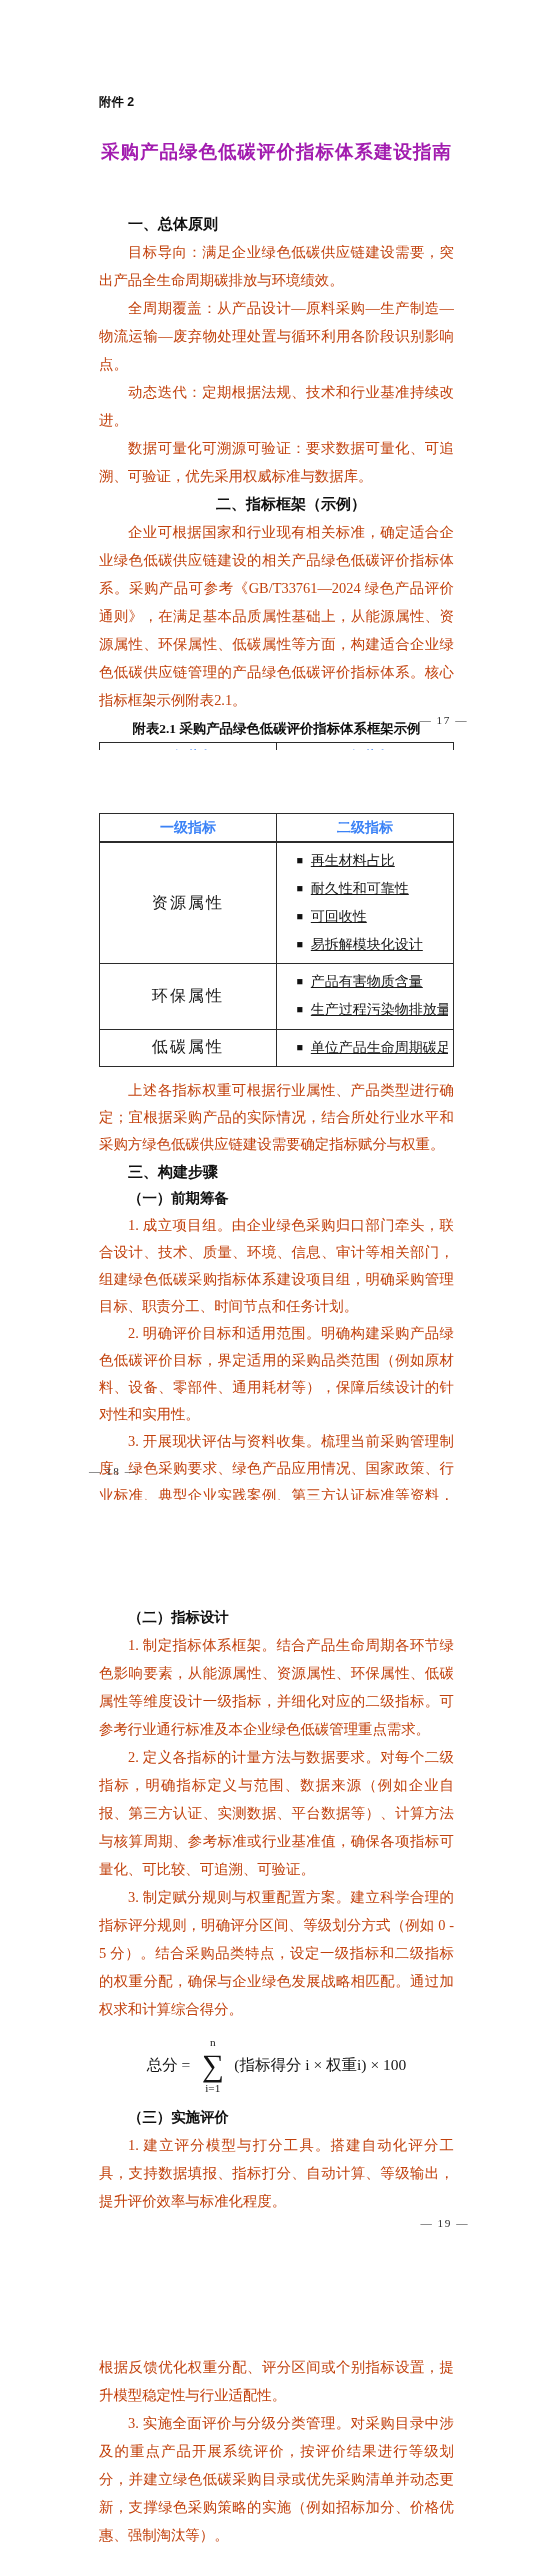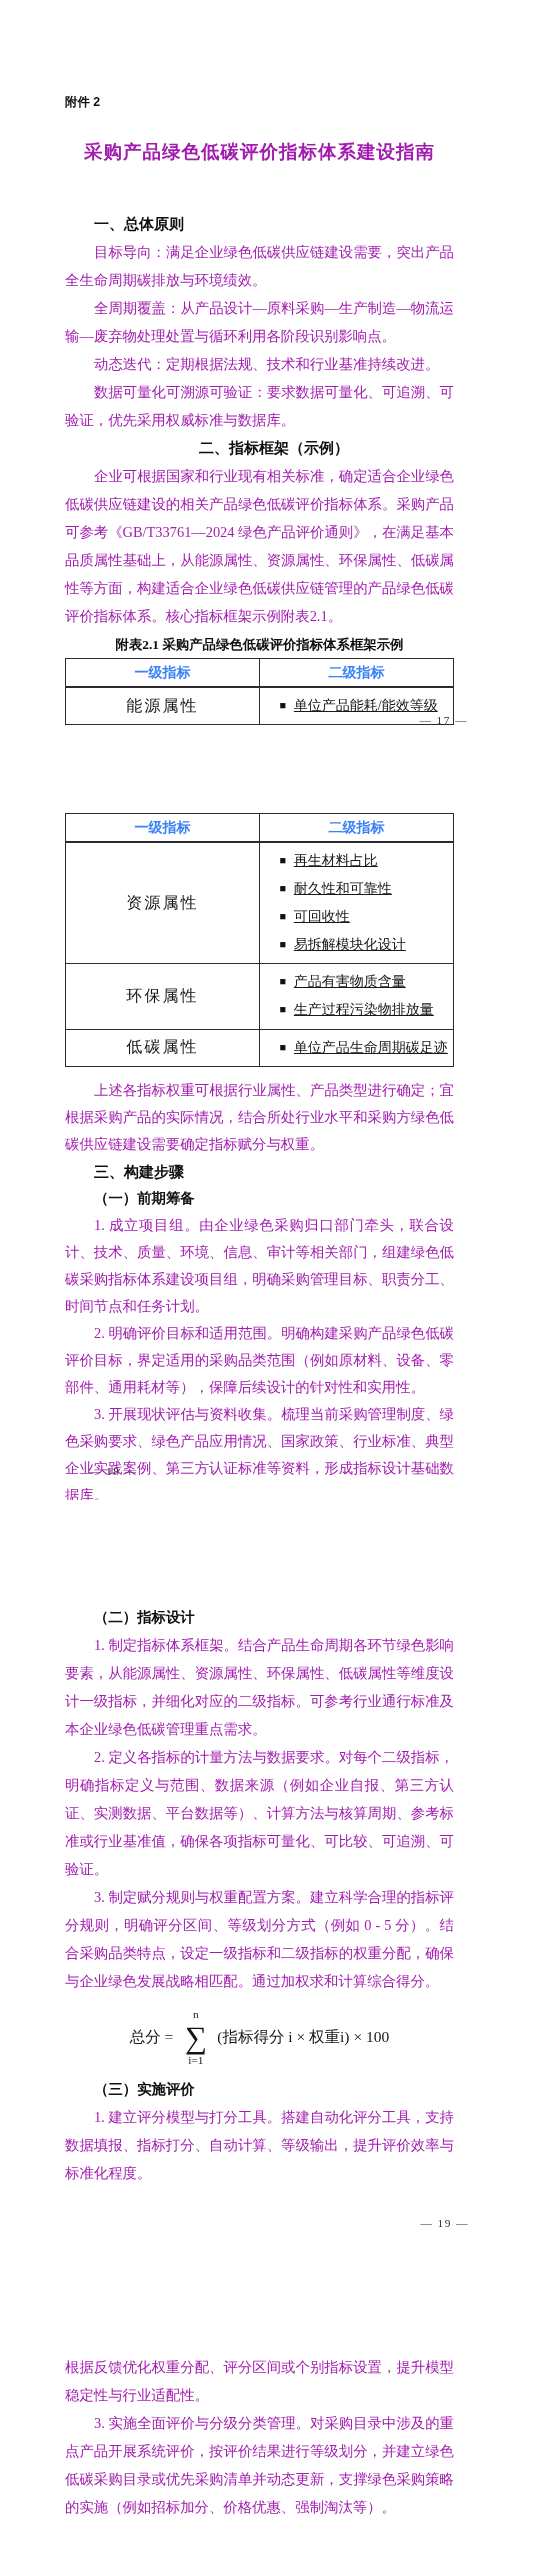--- a/index.html
+++ b/index.html
@@ -3,37 +3,37 @@
 <meta charset="utf-8">
 <style>
   html,body{margin:0;padding:0;background:#ffffff;}
   #doc{width:550px;background:#ffffff;color:#1a1a1a;
        font-family:"Liberation Serif","DejaVu Serif",serif;}
   .page{position:relative;width:550px;background:#fff;overflow:hidden;}
   .page-1{height:750px;}
   .page-2{height:750px;}
   .page-3{height:750px;}
   .page-4{height:750px;}
-  .content{padding-left:65px;padding-right:96px;}
+  .content{padding-left:65px;padding-right:96px;margin-left:34px;}
   .page-1 .content{padding-top:94px;}
   .page-2 .content{padding-top:62px;}
   .page-3 .content{padding-top:103px;}
   .page-4 .content{padding-top:103px;}
 
   .attachment-label{font-size:12.4px;line-height:17px;font-weight:600;
     font-family:"Liberation Sans","DejaVu Sans",sans-serif;color:#111;}
   .doc-title{font-size:18.5px;font-weight:700;text-align:center;
     margin:28px 0 0 0;line-height:26px;letter-spacing:1px;color:#a21caf;}
 
   .h1{font-size:15px;font-weight:700;line-height:28px;text-indent:29px;
       color:#0f0f0f;font-family:"Liberation Sans","DejaVu Sans",sans-serif;}
   .page-1 .h1{margin-top:45px;}
   .page-1 .h1 + .para ~ .h1, .h1.follow{margin-top:0;text-align:center;}
   .h2{font-size:14.4px;font-weight:700;line-height:28px;text-indent:29px;color:#101010;}
-  .para{font-size:14.4px;line-height:28px;text-align:justify;text-indent:29px;color:#a21caf;}
+  .para{font-size:14.4px;line-height:28px;text-align:justify;text-indent:29px;color:#c2410c;}
   .para.noindent{text-indent:0;}
   .page-2 .para,.page-2 .h1,.page-2 .h2{line-height:27px;}
 
   .tbl-caption{font-size:13.4px;font-weight:700;text-align:center;line-height:24px;
     margin-top:3.1px;color:#0f0f0f;}
   table.ind-table{width:100%;border-collapse:collapse;margin-top:1px;table-layout:fixed;}
   table.ind-table th,table.ind-table td{border:1px solid #2b2b2b;}
   table.ind-table th{font-size:14px;font-weight:700;padding:4.6px 0;color:#3b82f6;
     border-bottom:2.6px double #2b2b2b;}
   table.ind-table td.level1{width:137px;text-align:center;vertical-align:middle;

